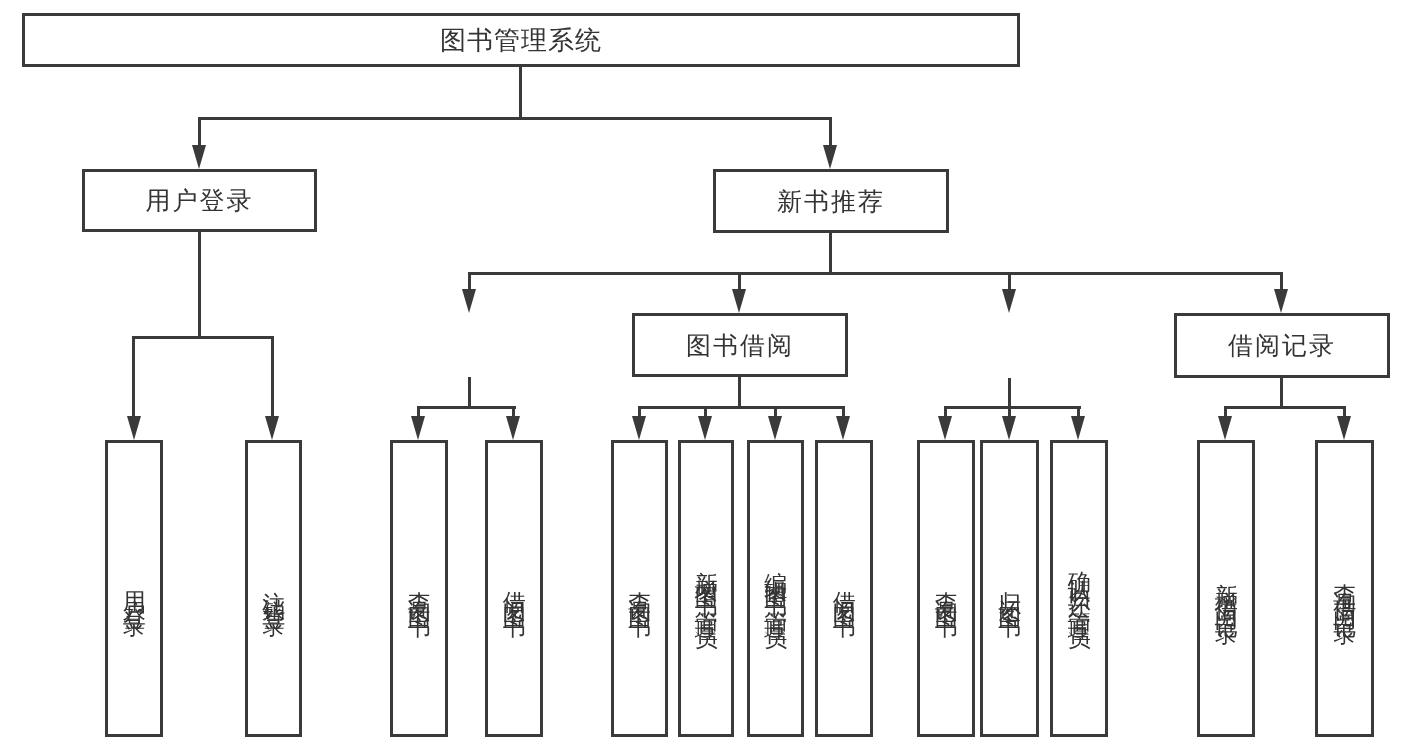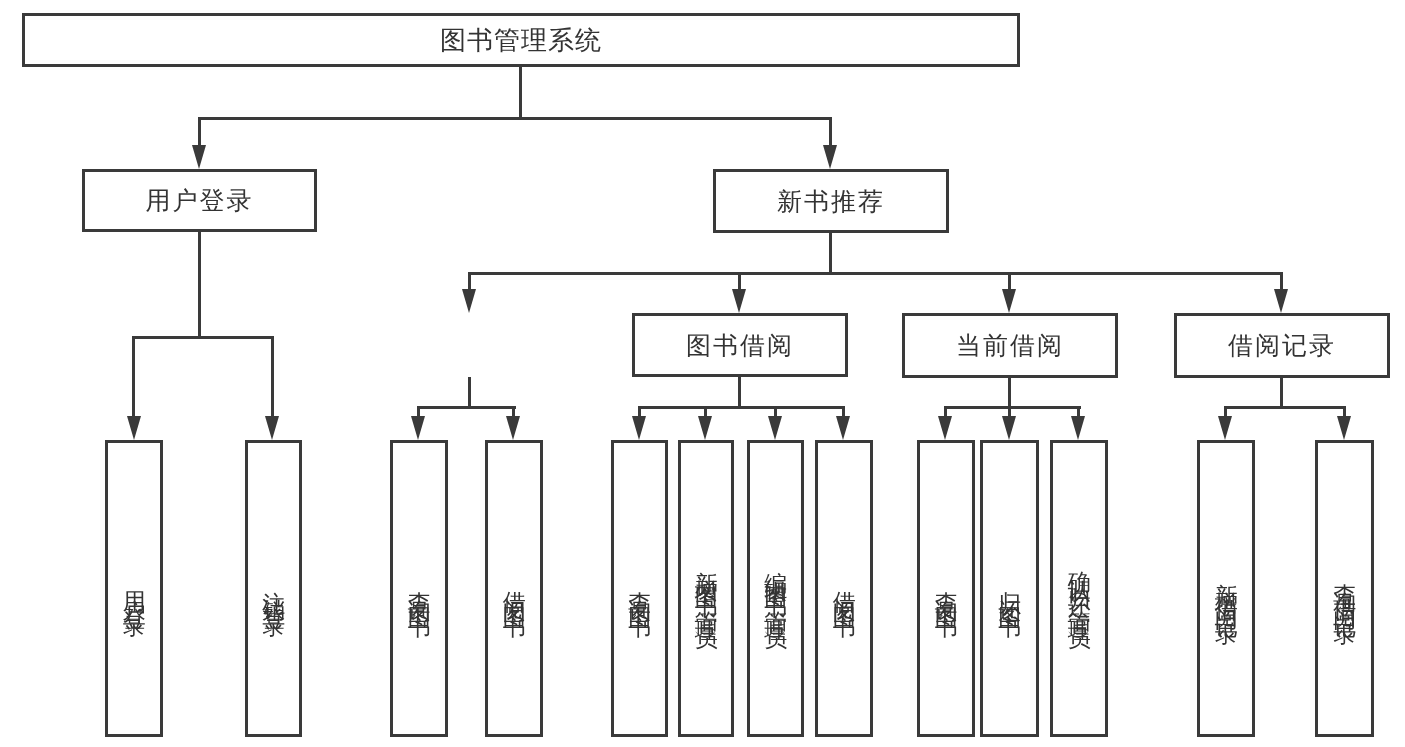--- a/index.html
+++ b/index.html
@@ -106,23 +106,20 @@
   <div class="box" style="left:82px;top:169px;width:235px;height:63px">
     <span class="lbl">用户登录</span>
   </div>
   <div class="box" style="left:713px;top:169px;width:236px;height:64px">
     <span class="lbl">新书推荐</span>
   </div>
 
   <div class="box" style="left:632px;top:313px;width:216px;height:64px">
     <span class="lbl">图书借阅</span>
   </div>
-  <div class="box" style="left:902px;top:313px;width:216px;height:65px">
-    <span class="lbl">当前借阅</span>
-  </div>
   <div class="box" style="left:1174px;top:313px;width:216px;height:65px">
     <span class="lbl">借阅记录</span>
   </div>
 
   <div class="box vbox" style="left:105px;top:440px;width:58px;height:297px">
     <span class="lbl">用户登录</span>
   </div>
   <div class="box vbox" style="left:245px;top:440px;width:57px;height:297px">
     <span class="lbl">注销登录</span>
   </div>

